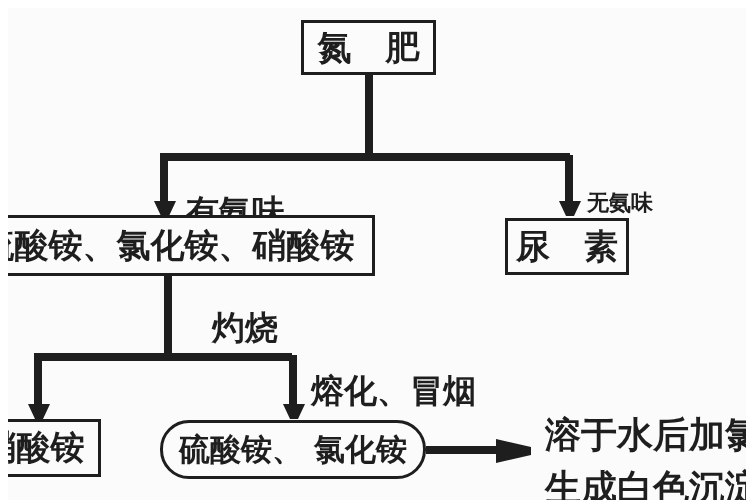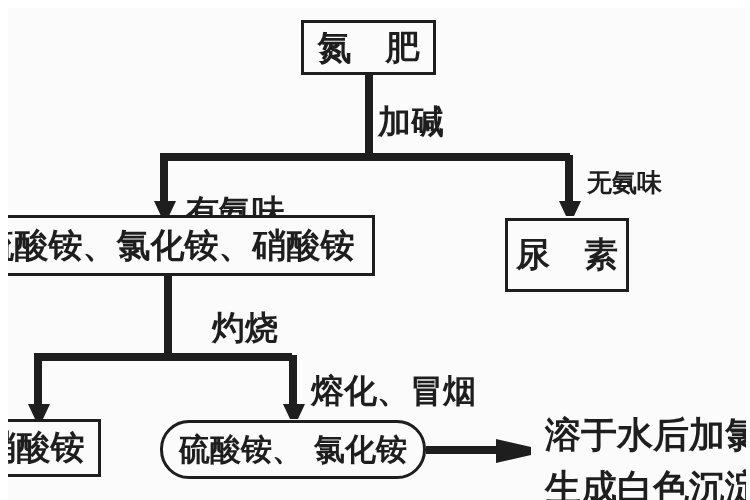--- a/index.html
+++ b/index.html
@@ -56,35 +56,34 @@
   }
 </style>
 </head>
 <body>
 
 <div class="canvas">
 
   <div class="node" style="left:293px; top:12px; width:135px; height:55px; font-size:34px;">氮　肥</div>
 
   <div class="line" style="left:357px; top:66px; width:3px; height:81px;"></div>
-  <div class="lbl" style="left:366px; top:88px; font-size:33px;">加碱</div>
 
   <div class="line" style="left:152px; top:145px; width:410px; height:3px;"></div>
 
   <div class="line" style="left:152px; top:147px; width:3px; height:48px;"></div>
   <div class="ah-down" style="left:146px; top:193px;"></div>
   <div class="lbl" style="left:174px; top:178px; font-size:33px;">有氨味</div>
 
   <div class="line" style="left:557px; top:147px; width:3px; height:48px;"></div>
   <div class="ah-down" style="left:551px; top:193px;"></div>
-  <div class="lbl" style="left:575px; top:154px; font-size:25px;">无氨味</div>
+  <div class="lbl" style="left:575px; top:176px; font-size:22px;">无氨味</div>
 
   <div class="node" style="left:-48px; top:207px; width:415px; height:61px; font-size:34px;">硫酸铵、氯化铵、硝酸铵</div>
 
-  <div class="node" style="left:497px; top:210px; width:124px; height:74px; font-size:34px;">尿　素</div>
+  <div class="node" style="left:497px; top:210px; width:124px; height:57px; font-size:34px;">尿　素</div>
 
   <div class="line" style="left:156px; top:267px; width:3px; height:80px;"></div>
   <div class="lbl" style="left:165px; top:294px; font-size:33px;margin-left:35px;">灼烧</div>
 
   <div class="line" style="left:26px; top:345px; width:258px; height:3px;"></div>
 
   <div class="line" style="left:26px; top:347px; width:3px; height:51px;"></div>
   <div class="ah-down" style="left:20px; top:396px;"></div>
 
   <div class="line" style="left:281px; top:347px; width:3px; height:51px;"></div>

